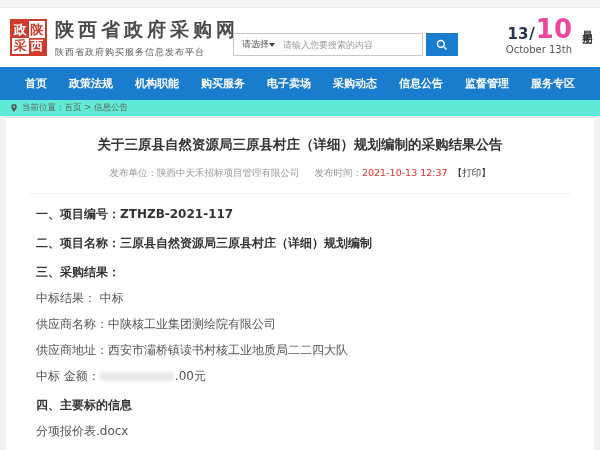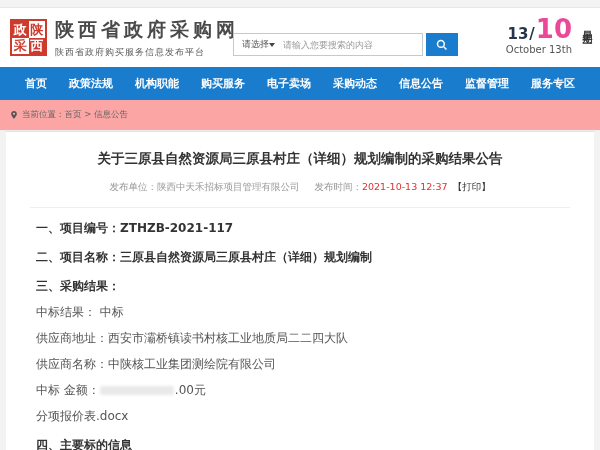--- a/index.html
+++ b/index.html
@@ -34,21 +34,21 @@
   .d-sep { font-size:15px; font-weight:bold; color:#22364d; margin:0 1px; }
   .d-mon { font-size:26px; font-weight:bold; color:#ec4899; }
   .d-en  { font-size:10px; color:#555; margin-top:2px; }
   .weekday { position:absolute; right:6px; top:14px; writing-mode:vertical-rl; font-size:10px; font-weight:bold; color:#333; letter-spacing:3px; }
 
   
   .nav { height:33px; background:#1a7ccc; display:flex; align-items:center; justify-content:space-around; padding:0 14px; }
   .nav a { color:#fff; font-size:11px; font-weight:bold; text-decoration:none; cursor:pointer; white-space:nowrap; }
 
   
-  .crumbbar { height:17px; background:#fca5a5; display:flex; align-items:center; padding:15px 10px; border-bottom:1px solid #ececec; }
+  .crumbbar { height:17px; background:#5eead4; display:flex; align-items:center; padding:8px 10px; border-bottom:1px solid #ececec; }
   .pin { width:8px; height:8px; margin-right:4px; flex:0 0 auto; }
   .crumbbar span { font-size:8.5px; color:#666; }
 
   
   .content { background:#fff; margin:0 6px; min-height:326px; border-top:1px solid #e3e3e3; padding:18px 24px 0 24px; }
   .a-title { text-align:center; font-size:13.5px; font-weight:bold; color:#333; }
   .a-meta { text-align:center; margin-top:13px; font-size:9.5px; color:#999; }
   .a-meta .red { color:#e03030; }
   .a-meta .print { color:#333; margin-left:2px; cursor:pointer; }
   .a-divider { border:0; border-top:1px solid #eee; margin:13px 0 12px 0; }
@@ -135,27 +135,27 @@
     &nbsp;&nbsp;&nbsp;
     <span>发布时间：</span><span class="red">2021-10-13 12:37</span>
     <span class="print">【打印】</span>
   </div>
   <hr class="a-divider">
 
   <div class="line sec">一、项目编号：ZTHZB-2021-117</div>
   <div class="line sec">二、项目名称：三原县自然资源局三原县村庄（详细）规划编制</div>
   <div class="line sec">三、采购结果：</div>
   <div class="line">中标结果： 中标</div>
+  <div class="line">供应商名称：中陕核工业集团测绘院有限公司</div>
   <div class="line">供应商地址：西安市灞桥镇读书村核工业地质局二二四大队</div>
-  <div class="line">供应商名称：中陕核工业集团测绘院有限公司</div>
   <div class="line">
     <span>中标 金额：</span><span class="redacted"></span><span>.00元</span>
   </div>
+  <div class="line sec">四、主要标的信息</div>
   <div class="line doclink">分项报价表.docx</div>
-  <div class="line sec">四、主要标的信息</div>
   <div class="line sec">五、评标委员会名单：</div>
 
   <table>
     <colgroup>
         <col class="c1">
         <col class="c2">
         <col class="c3">
       </colgroup>
     <tbody>
         <tr>

